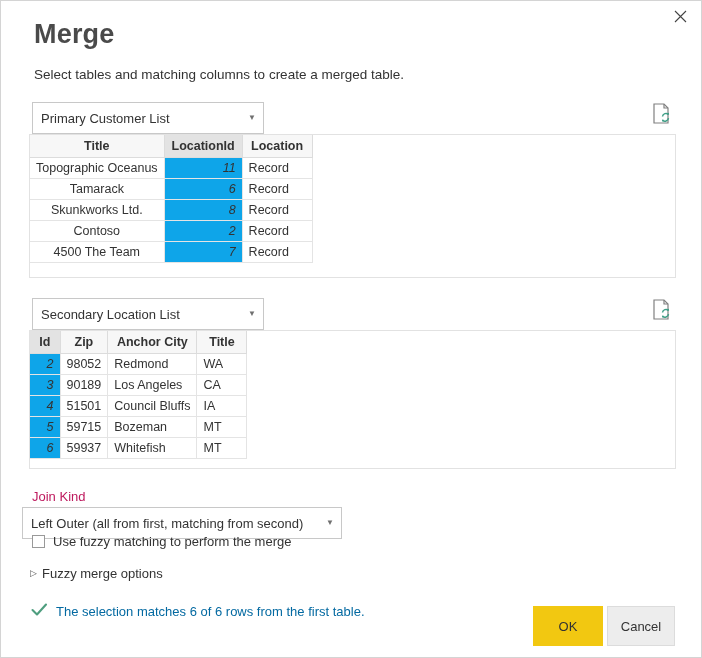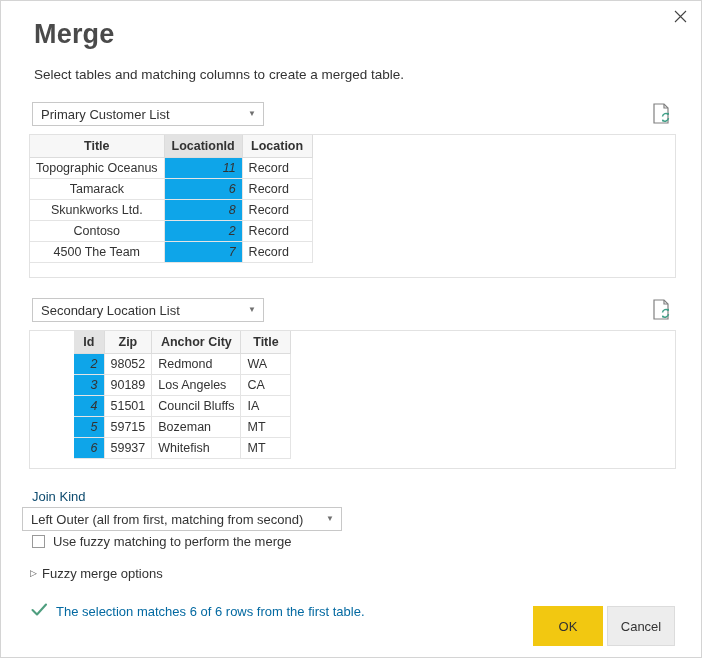--- a/index.html
+++ b/index.html
@@ -54,21 +54,21 @@
     position: absolute;
     left: 33px;
     top: 66px;
     font-size: 13.5px;
     color: #333333;
   }
 
   
   .dropdown {
     position: absolute;
-    height: 24px;
+    height: 32px;
     border: 1px solid #c8c8c8;
     background: #ffffff;
     display: flex;
     align-items: center;
     padding: 0 4px 0 8px;
     font-size: 13px;
     color: #333333;
     cursor: pointer;
   }
   .dropdown .dd-label {
@@ -100,21 +100,21 @@
   
   .preview-panel {
     position: absolute;
     left: 28px;
     width: 647px;
     border: 1px solid #e2e2e2;
     background: #ffffff;
     overflow: hidden;
   }
   #preview-primary   { top: 133px; height: 144px; }
-  #preview-secondary { top: 329px; height: 139px; padding-left: 44px; }
+  #preview-secondary { top: 329px; height: 139px; }
 
   table.preview {
     border-collapse: collapse;
     table-layout: fixed;
     font-size: 12.5px;
     color: #333333;
   }
   table.preview th {
     font-weight: bold;
     font-size: 12.5px;
@@ -140,21 +140,21 @@
   table.preview th.sel { background: #e3e3e3; }
   .num { text-align: right; font-style: italic; }
   .ctr { text-align: center; }
 
   
   .field-label {
     position: absolute;
     left: 31px;
     top: 488px;
     font-size: 13px;
-    color: #0c4a6e;
+    color: #be185d;
   }
 
   
   .checkbox-row {
     position: absolute;
     left: 31px;
     top: 533px;
     display: flex;
     align-items: center;
     font-size: 13px;

